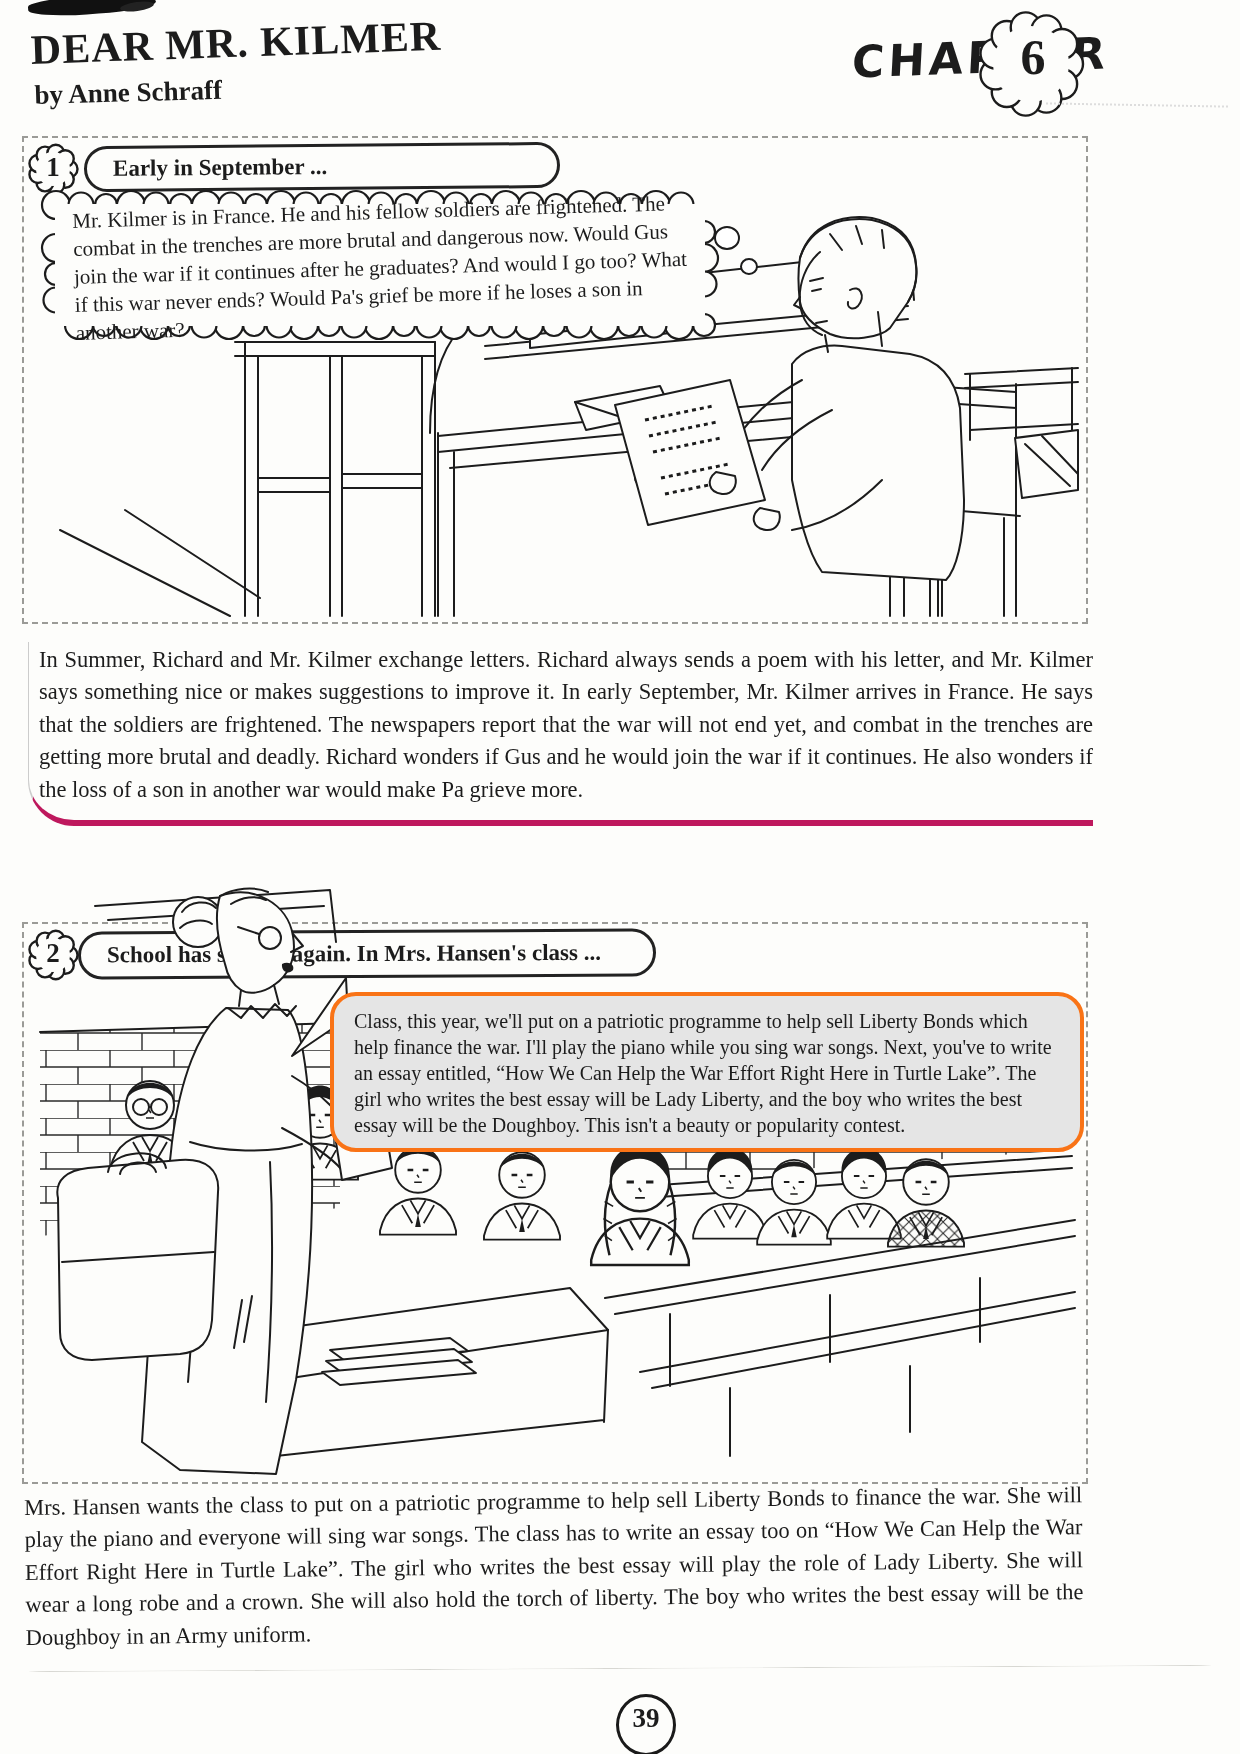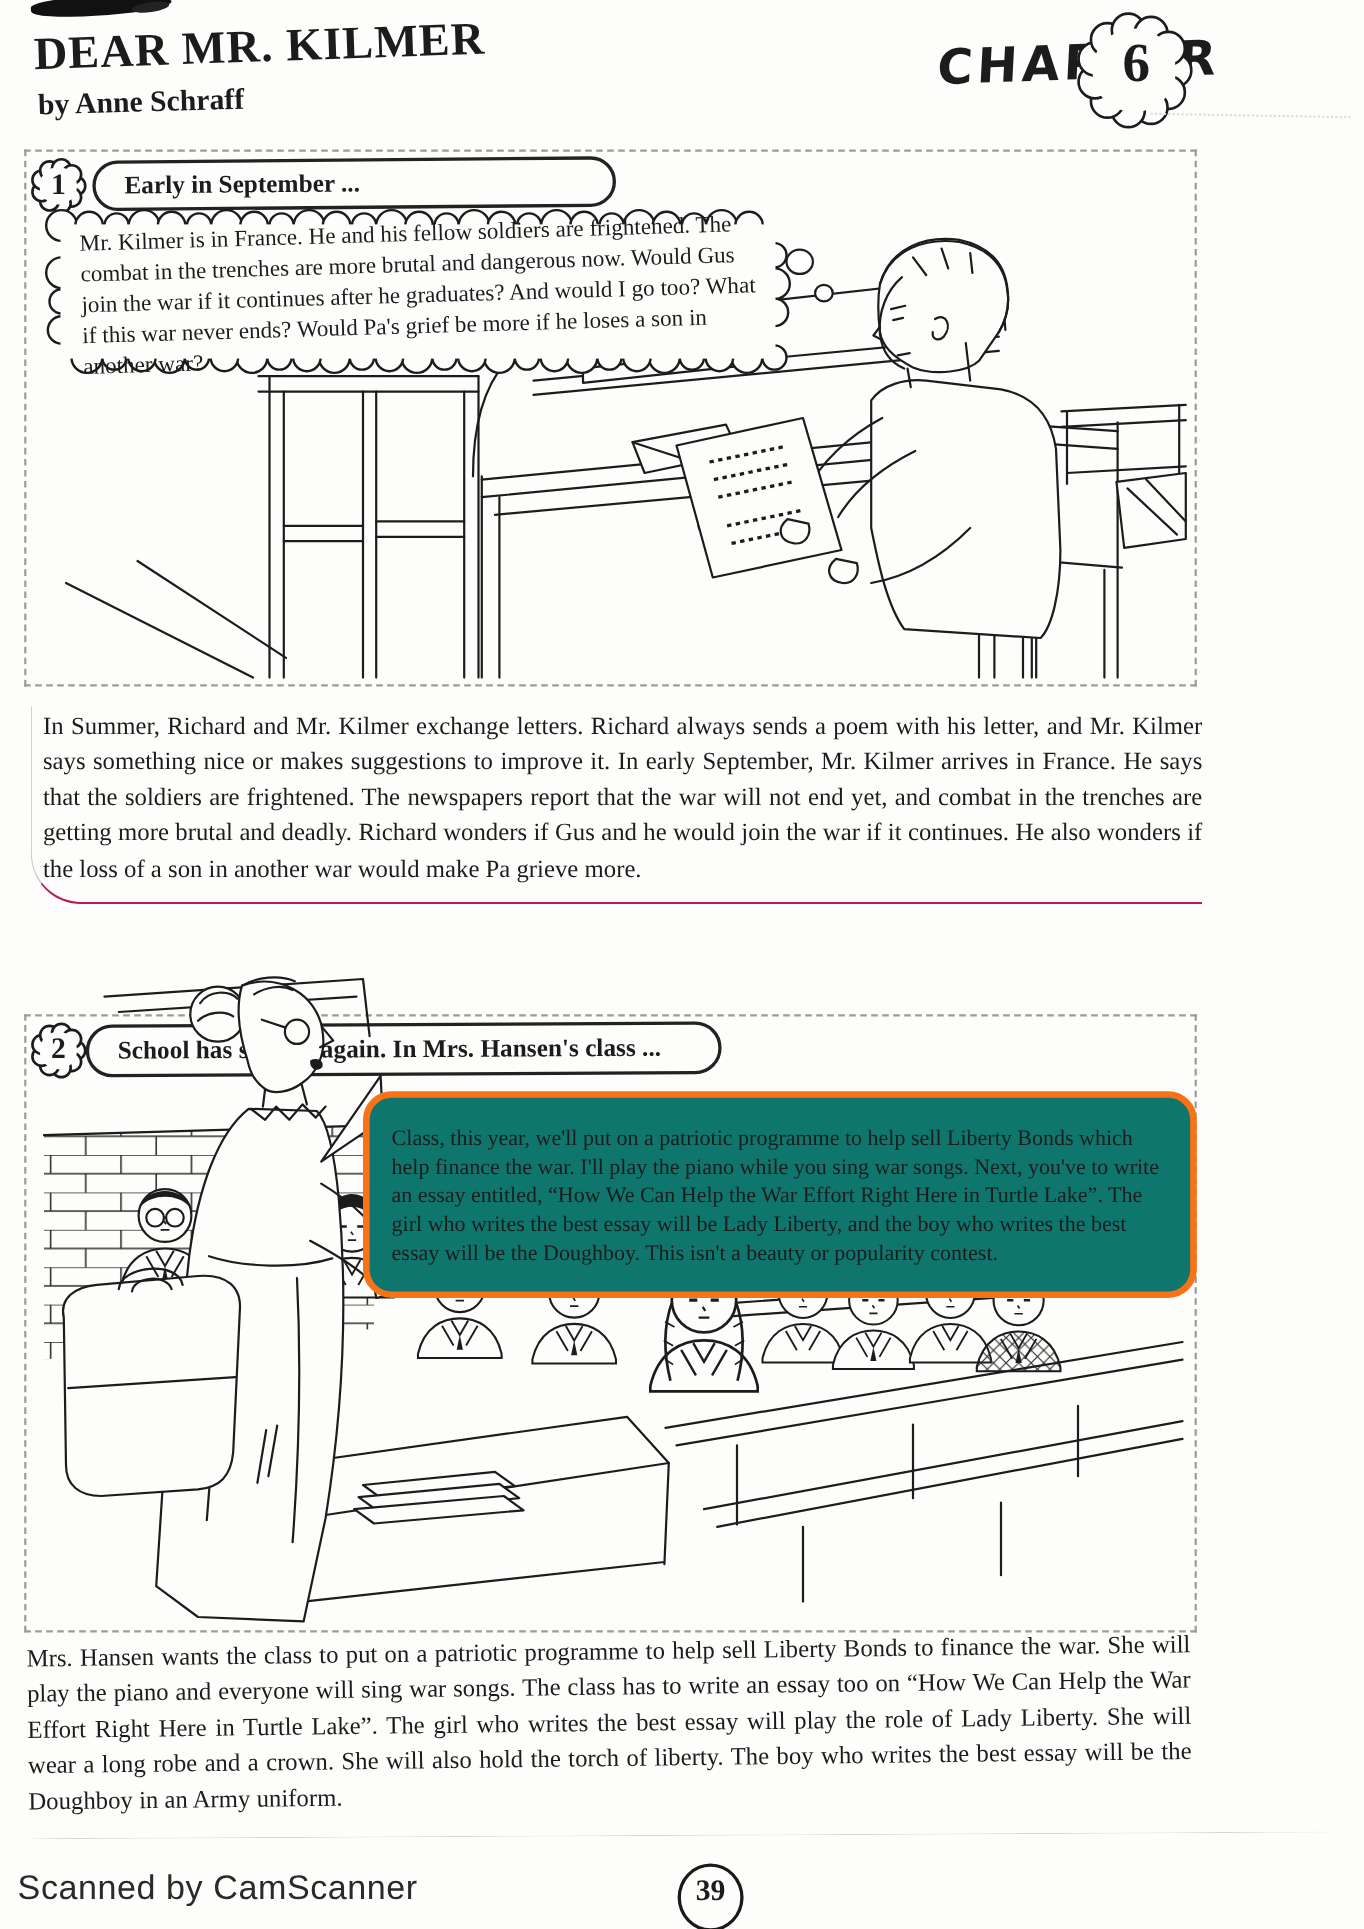--- a/index.html
+++ b/index.html
@@ -26,24 +26,24 @@
   .badge-num{width:54px;text-align:center;font-size:27px;font-weight:bold;}
   .pill{border:3px solid #222;border-radius:24px;font-weight:bold;font-size:23px;
         display:flex;align-items:center;padding:0 26px;background:#fdfdfb;white-space:nowrap;}
   .pill1{left:84px;top:144px;height:40px;width:418px;transform:rotate(-0.5deg);}
   .pill2{left:78px;top:930px;height:42px;width:520px;transform:rotate(-0.3deg);}
   .bubble1-text{left:72px;top:208px;width:622px;font-size:21px;line-height:1.33;
                 transform:rotate(-1.7deg);transform-origin:left top;}
   .trail{border:2.5px solid #1c1c1c;border-radius:50%;background:#fff;}
   .trail-a{left:714px;top:226px;width:22px;height:20px;}
   .trail-b{left:740px;top:258px;width:14px;height:13px;}
-  .speech{left:330px;top:992px;width:706px;height:128px;border:6px solid #f97316;border-radius:26px;
-          background:#0f766e;padding:24px 20px;font-size:20px;line-height:1.3;z-index:5;}
+  .speech{left:330px;top:992px;width:706px;height:128px;border:4px solid #f97316;border-radius:26px;
+          background:#e5e5e5;padding:12px 20px;font-size:20px;line-height:1.3;z-index:5;}
   .summary{font-size:22.5px;line-height:1.44;text-align:justify;margin:0;}
-  .s1{left:28px;top:642px;width:1054px;border-left:1.5px solid #ccc;border-bottom:2px solid #be185d;
+  .s1{left:28px;top:642px;width:1054px;border-left:1.5px solid #ccc;border-bottom:6px solid #be185d;
       border-bottom-left-radius:46px;padding:2px 0 14px 10px;}
   .s2{left:24px;top:1492px;width:1058px;transform:rotate(-0.7deg);transform-origin:left top;}
   
   .edge-curve{left:28px;top:1668px;width:1184px;border-top:1.5px solid #d7d7d2;
               border-radius:50%/8px;transform:rotate(-0.3deg);}
   .pagenum{left:616px;top:1694px;width:60px;height:62px;border:3px solid #1a1a1a;border-radius:50%;
            display:flex;justify-content:center;background:#fdfdfb;font-size:27px;font-weight:bold;padding-top:6px;box-sizing:border-box;}
   .camscan{left:16px;top:1698px;font-family:"Liberation Sans",sans-serif;font-size:31px;color:#2a2a2a;letter-spacing:0.5px;}
   svg{overflow:visible;}
   svg .ln{stroke:#1c1c1c;stroke-width:2;fill:none;stroke-linecap:round;stroke-linejoin:round;}
@@ -394,15 +394,14 @@
   <div class="abs speech">
     <span>Class, this year, we'll put on a patriotic programme to help sell Liberty Bonds which help finance the war. I'll play the piano while you sing war songs. Next, you've to write an essay entitled, “How We Can Help the War Effort Right Here in Turtle Lake”. The girl who writes the best essay will be Lady Liberty, and the boy who writes the best essay will be the Doughboy. This isn't a beauty or popularity contest.</span>
   </div>
 
   <p class="abs summary s2">Mrs. Hansen wants the class to put on a patriotic programme to help sell Liberty Bonds to finance the war. She will play the piano and everyone will sing war songs. The class has to write an essay too on “How We Can Help the War Effort Right Here in Turtle Lake”. The girl who writes the best essay will play the role of Lady Liberty. She will wear a long robe and a crown. She will also hold the torch of liberty. The boy who writes the best essay will be the Doughboy in an Army uniform.</p>
 
   <div class="abs edge-curve"></div>
   <div class="abs pagenum">
     <span>39</span>
   </div>
-  <div class="abs camscan">Scanned by CamScanner</div>
 
 </div>
 
 </body></html>

